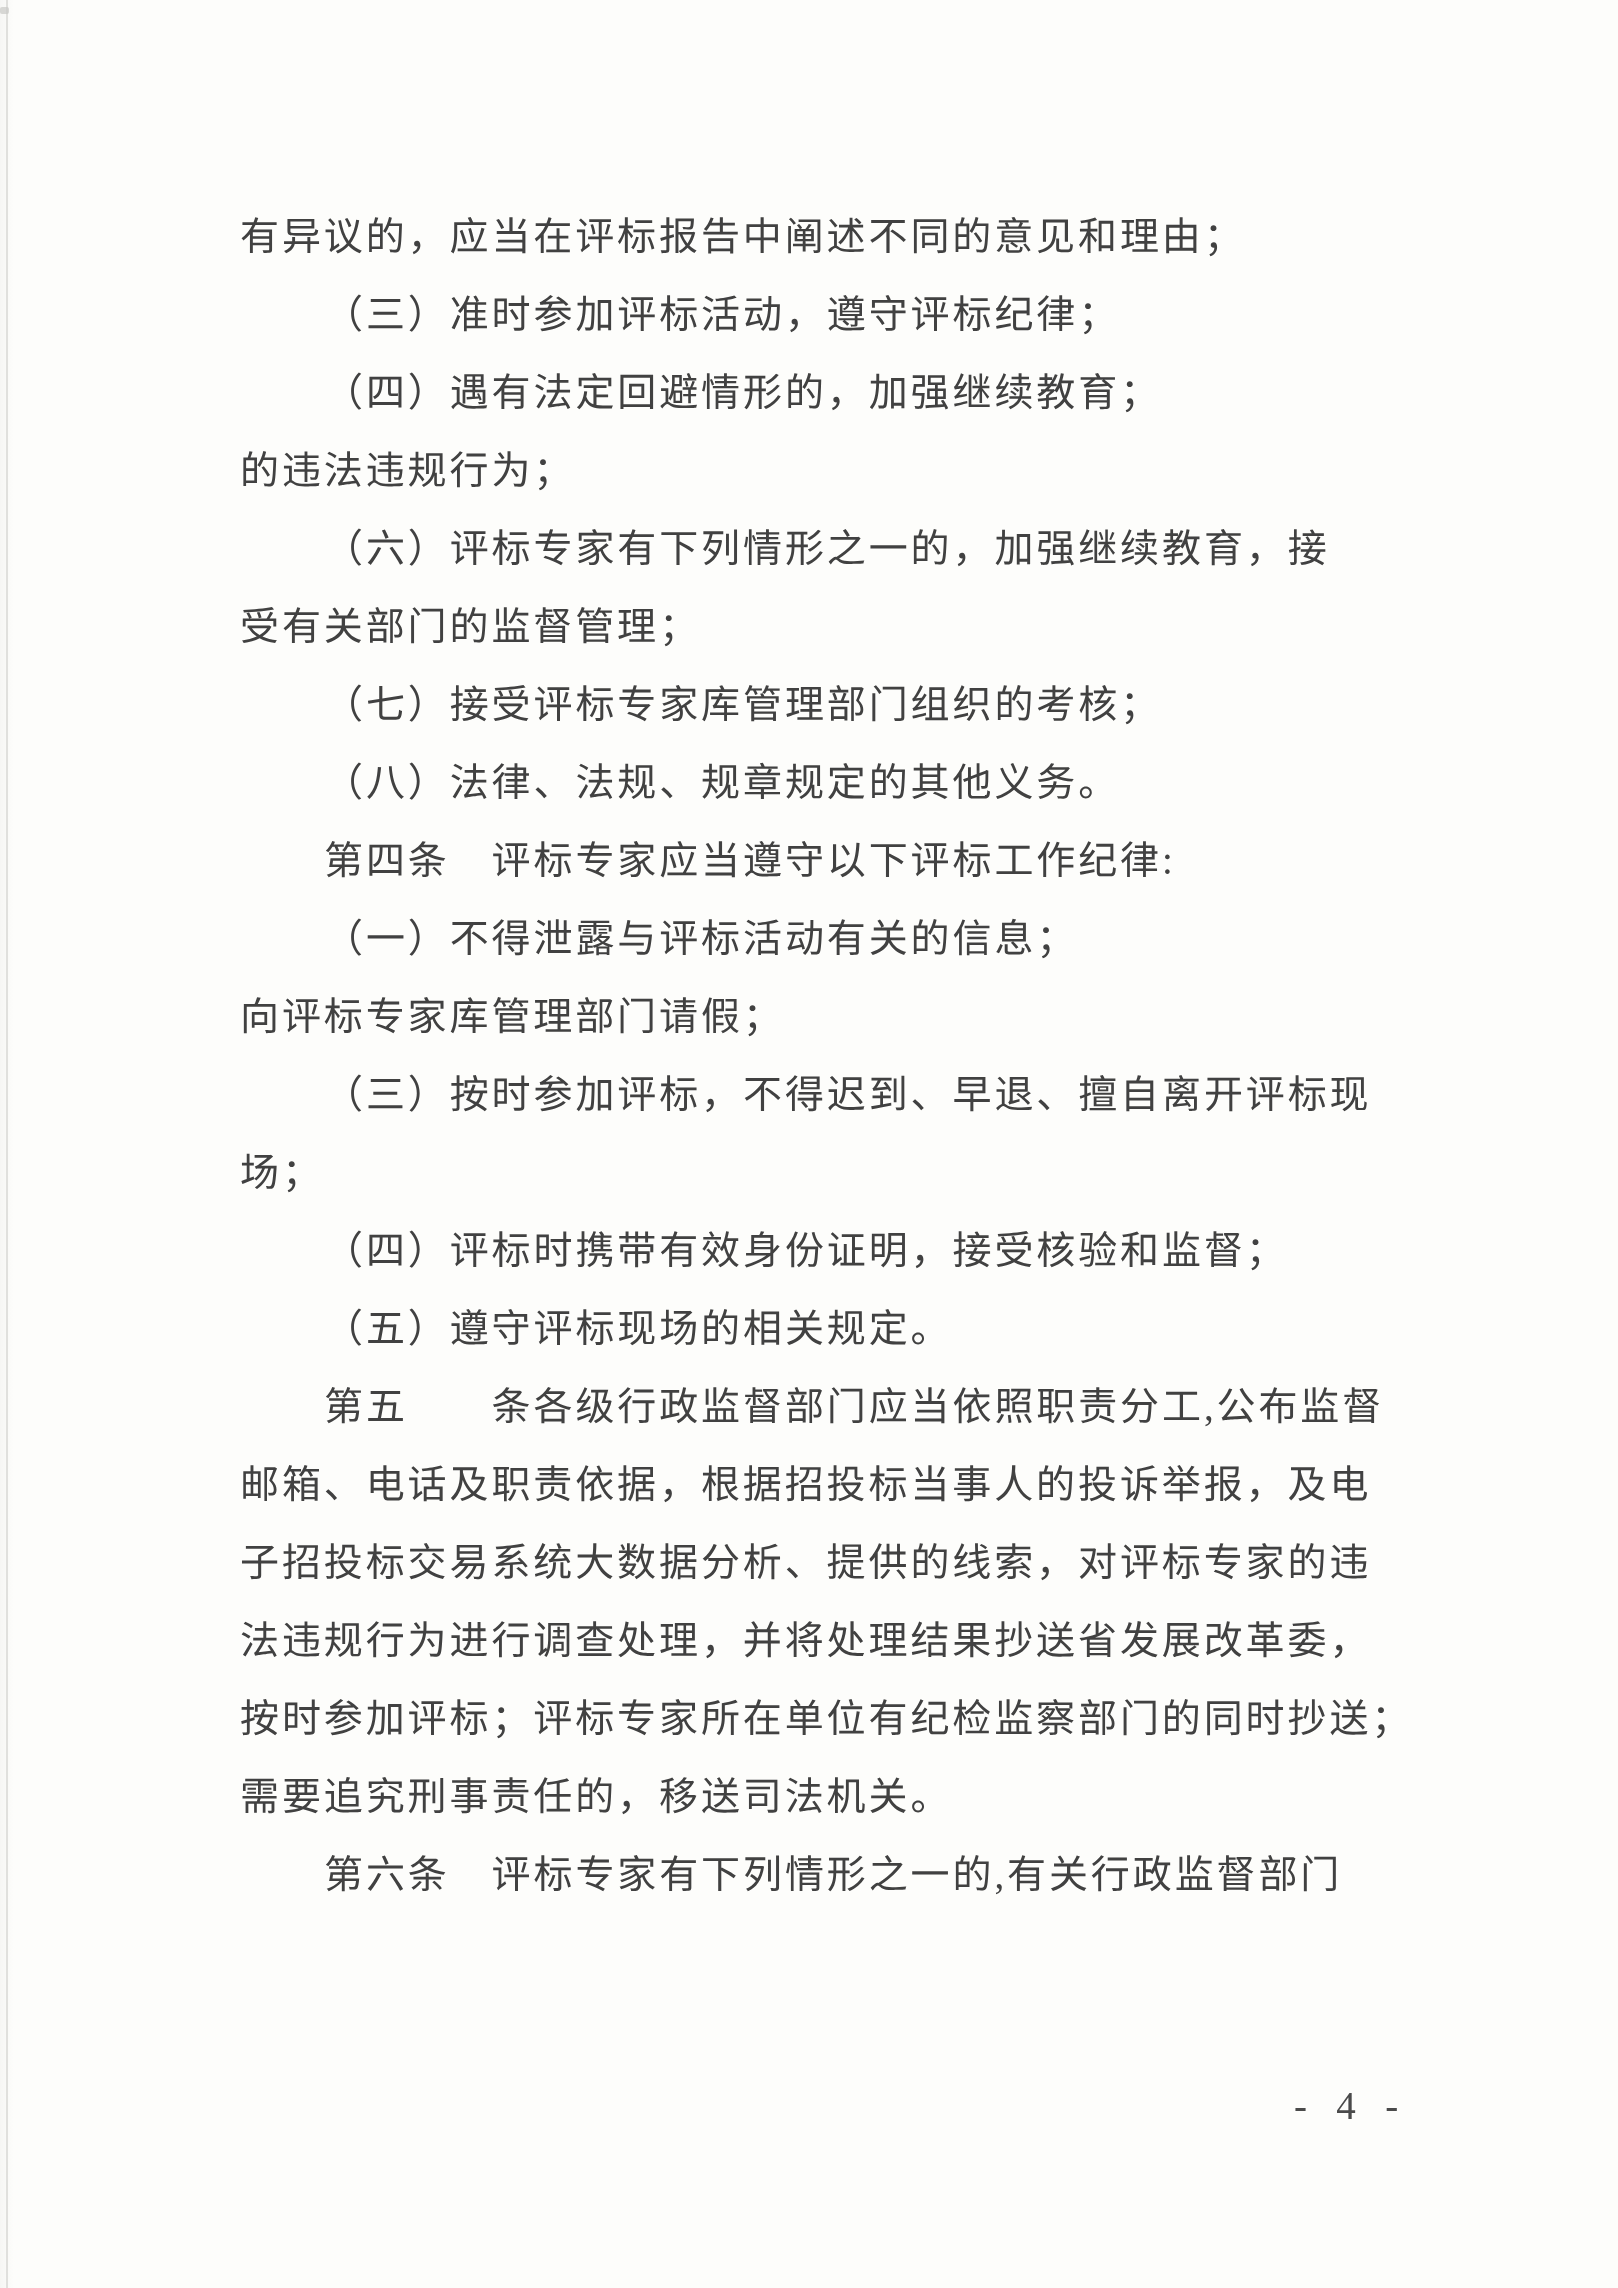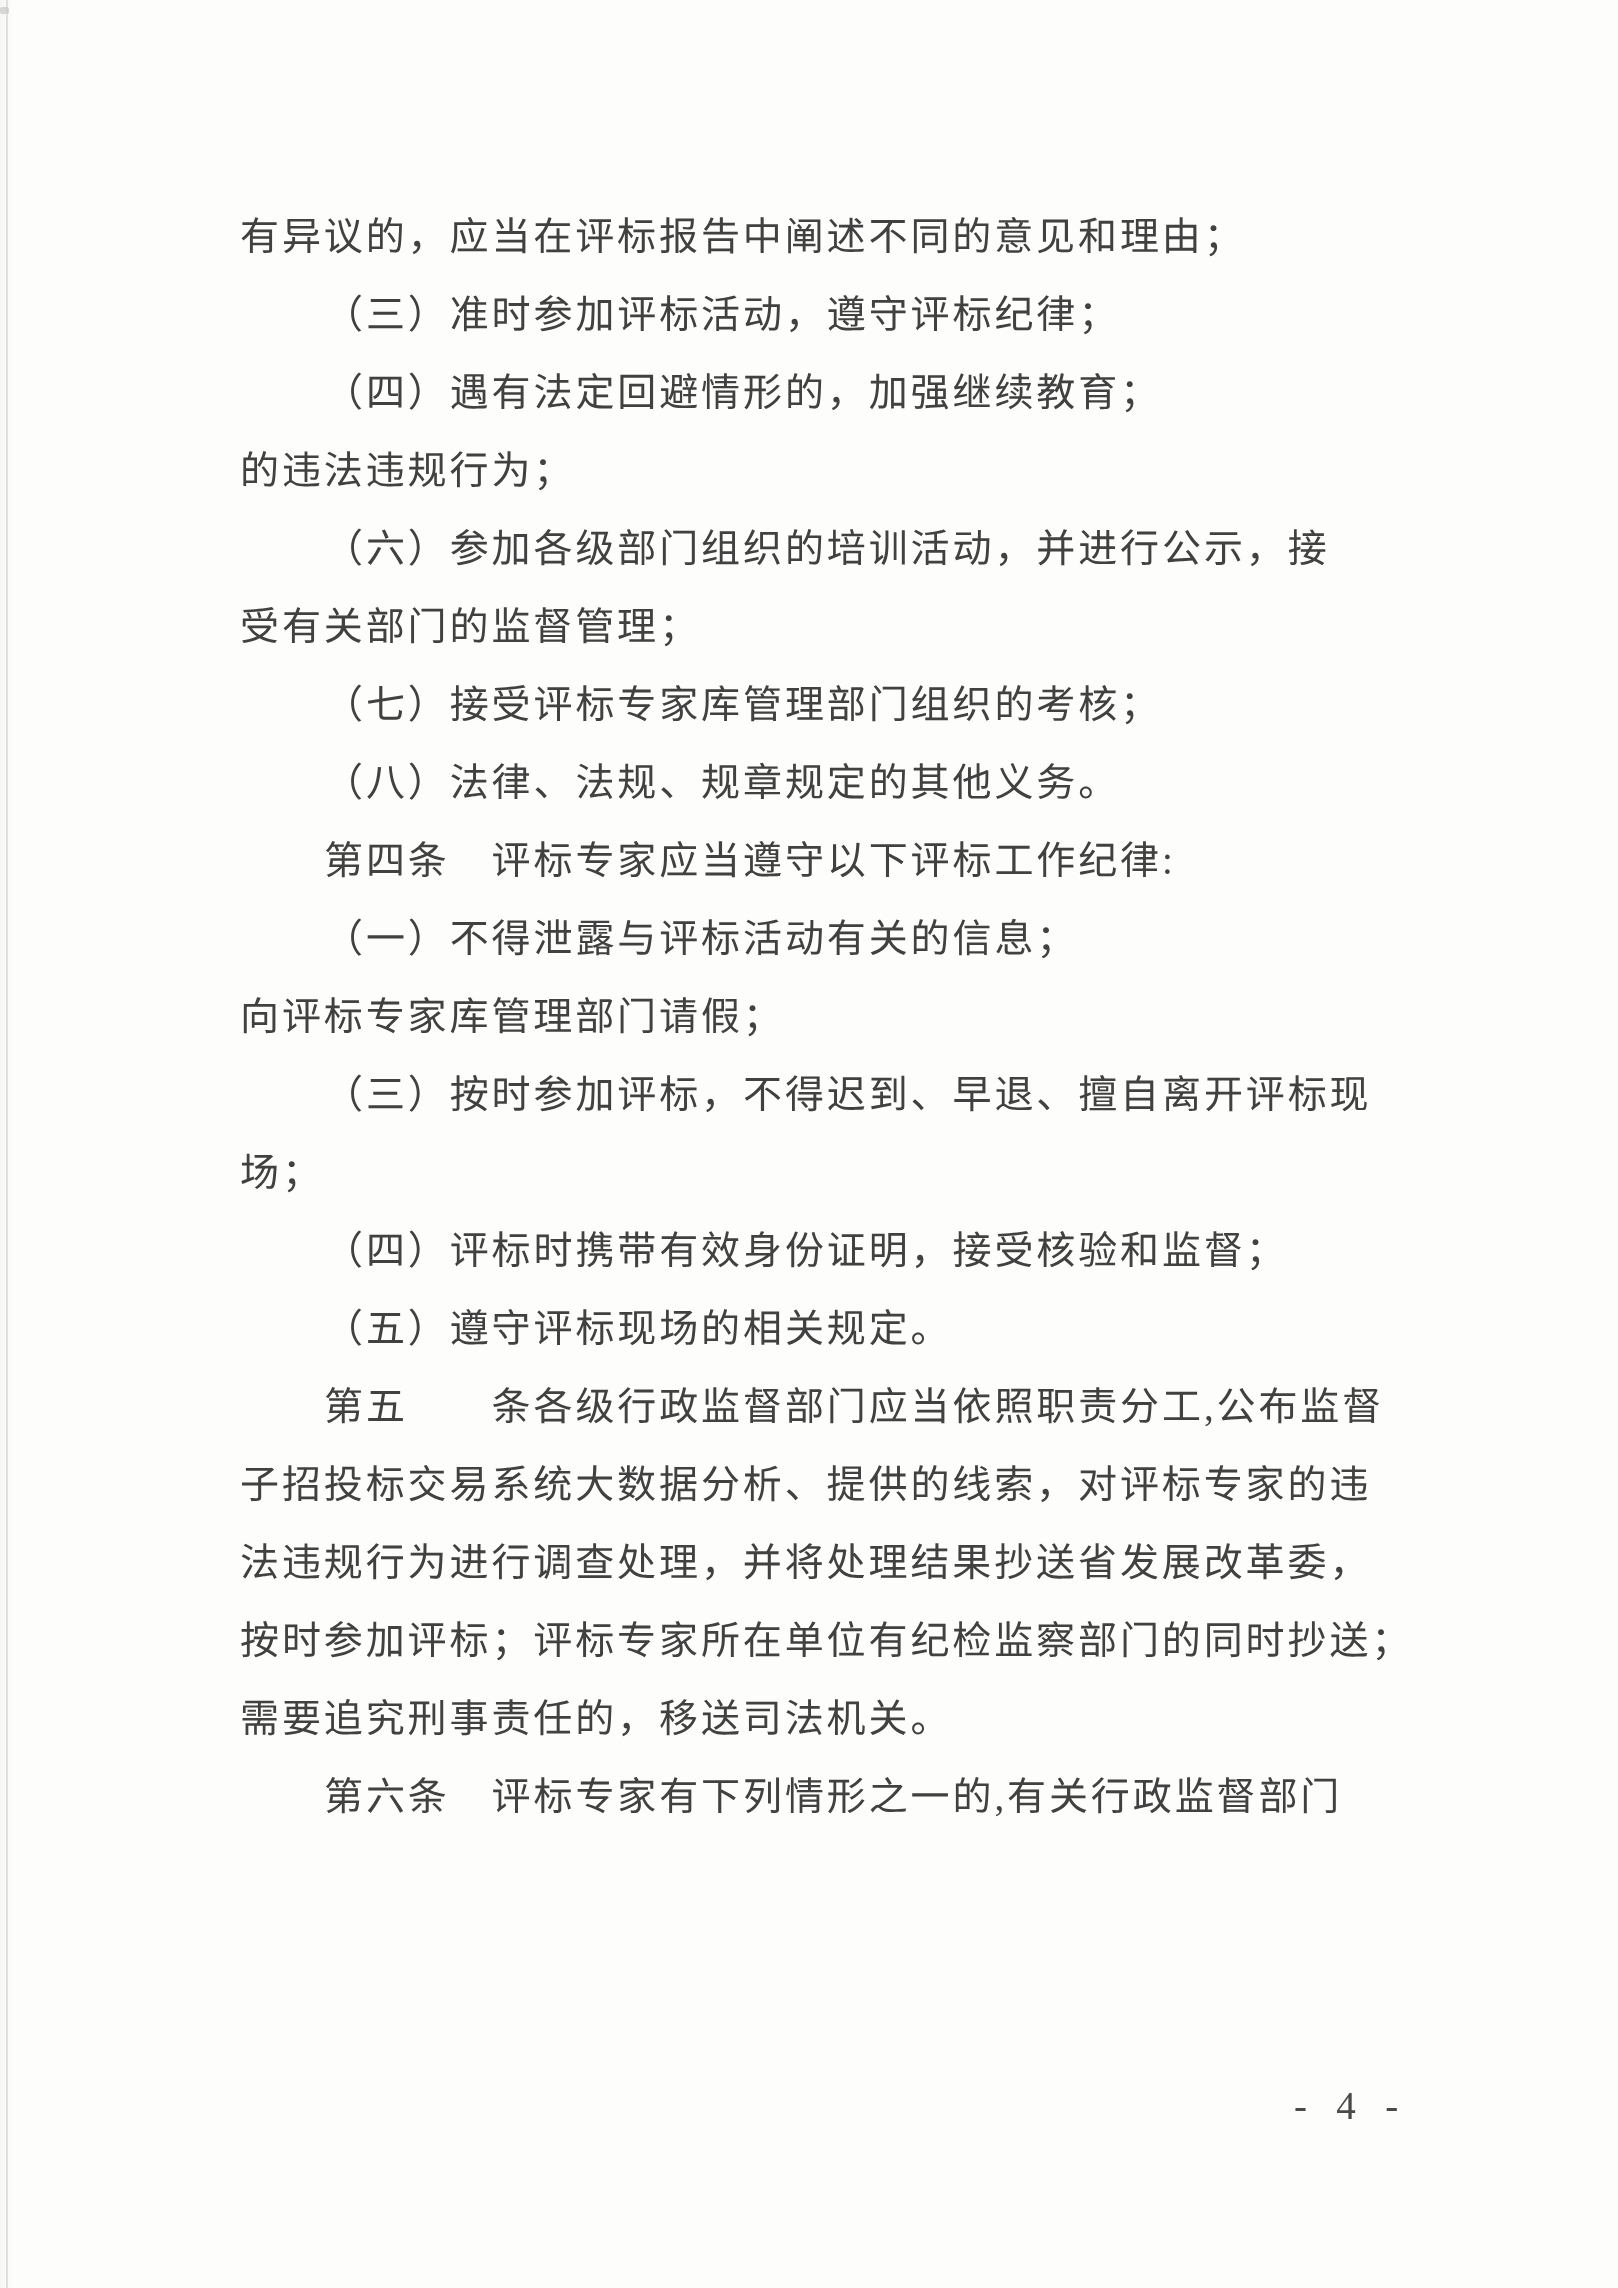--- a/index.html
+++ b/index.html
@@ -74,32 +74,33 @@
 
 <div class="page">
   <div class="scan-edge-line"></div>
   <div class="scan-speck"></div>
 
   <div class="textblock">
     <div class="line">有异议的，应当在评标报告中阐述不同的意见和理由；</div>
     <div class="line indent">（三）准时参加评标活动，遵守评标纪律；</div>
     <div class="line indent">（四）遇有法定回避情形的，加强继续教育；</div>
     <div class="line">的违法违规行为；</div>
-    <div class="line indent">（六）参加各级部门组织的培训活动，并进行公示，接</div>
+    <div class="line indent">（六）评标专家有下列情形之一的，加强继续教育，接</div>
     <div class="line">受有关部门的监督管理；</div>
     <div class="line indent">（七）接受评标专家库管理部门组织的考核；</div>
     <div class="line indent">（八）法律、法规、规章规定的其他义务。</div>
     <div class="line indent">第四条　评标专家应当遵守以下评标工作纪律:</div>
     <div class="line indent">（一）不得泄露与评标活动有关的信息；</div>
     <div class="line">向评标专家库管理部门请假；</div>
     <div class="line indent">（三）按时参加评标，不得迟到、早退、擅自离开评标现</div>
     <div class="line">场；</div>
     <div class="line indent">（四）评标时携带有效身份证明，接受核验和监督；</div>
     <div class="line indent">（五）遵守评标现场的相关规定。</div>
     <div class="line indent">第五　　条各级行政监督部门应当依照职责分工,公布监督</div>
+    <div class="line">邮箱、电话及职责依据，根据招投标当事人的投诉举报，及电</div>
     <div class="line">子招投标交易系统大数据分析、提供的线索，对评标专家的违</div>
     <div class="line">法违规行为进行调查处理，并将处理结果抄送省发展改革委，</div>
     <div class="line">按时参加评标；评标专家所在单位有纪检监察部门的同时抄送；</div>
     <div class="line">需要追究刑事责任的，移送司法机关。</div>
     <div class="line indent">第六条　评标专家有下列情形之一的,有关行政监督部门</div>
   </div>
 
   <div class="page-number">- 4 -</div>
 </div>
 

